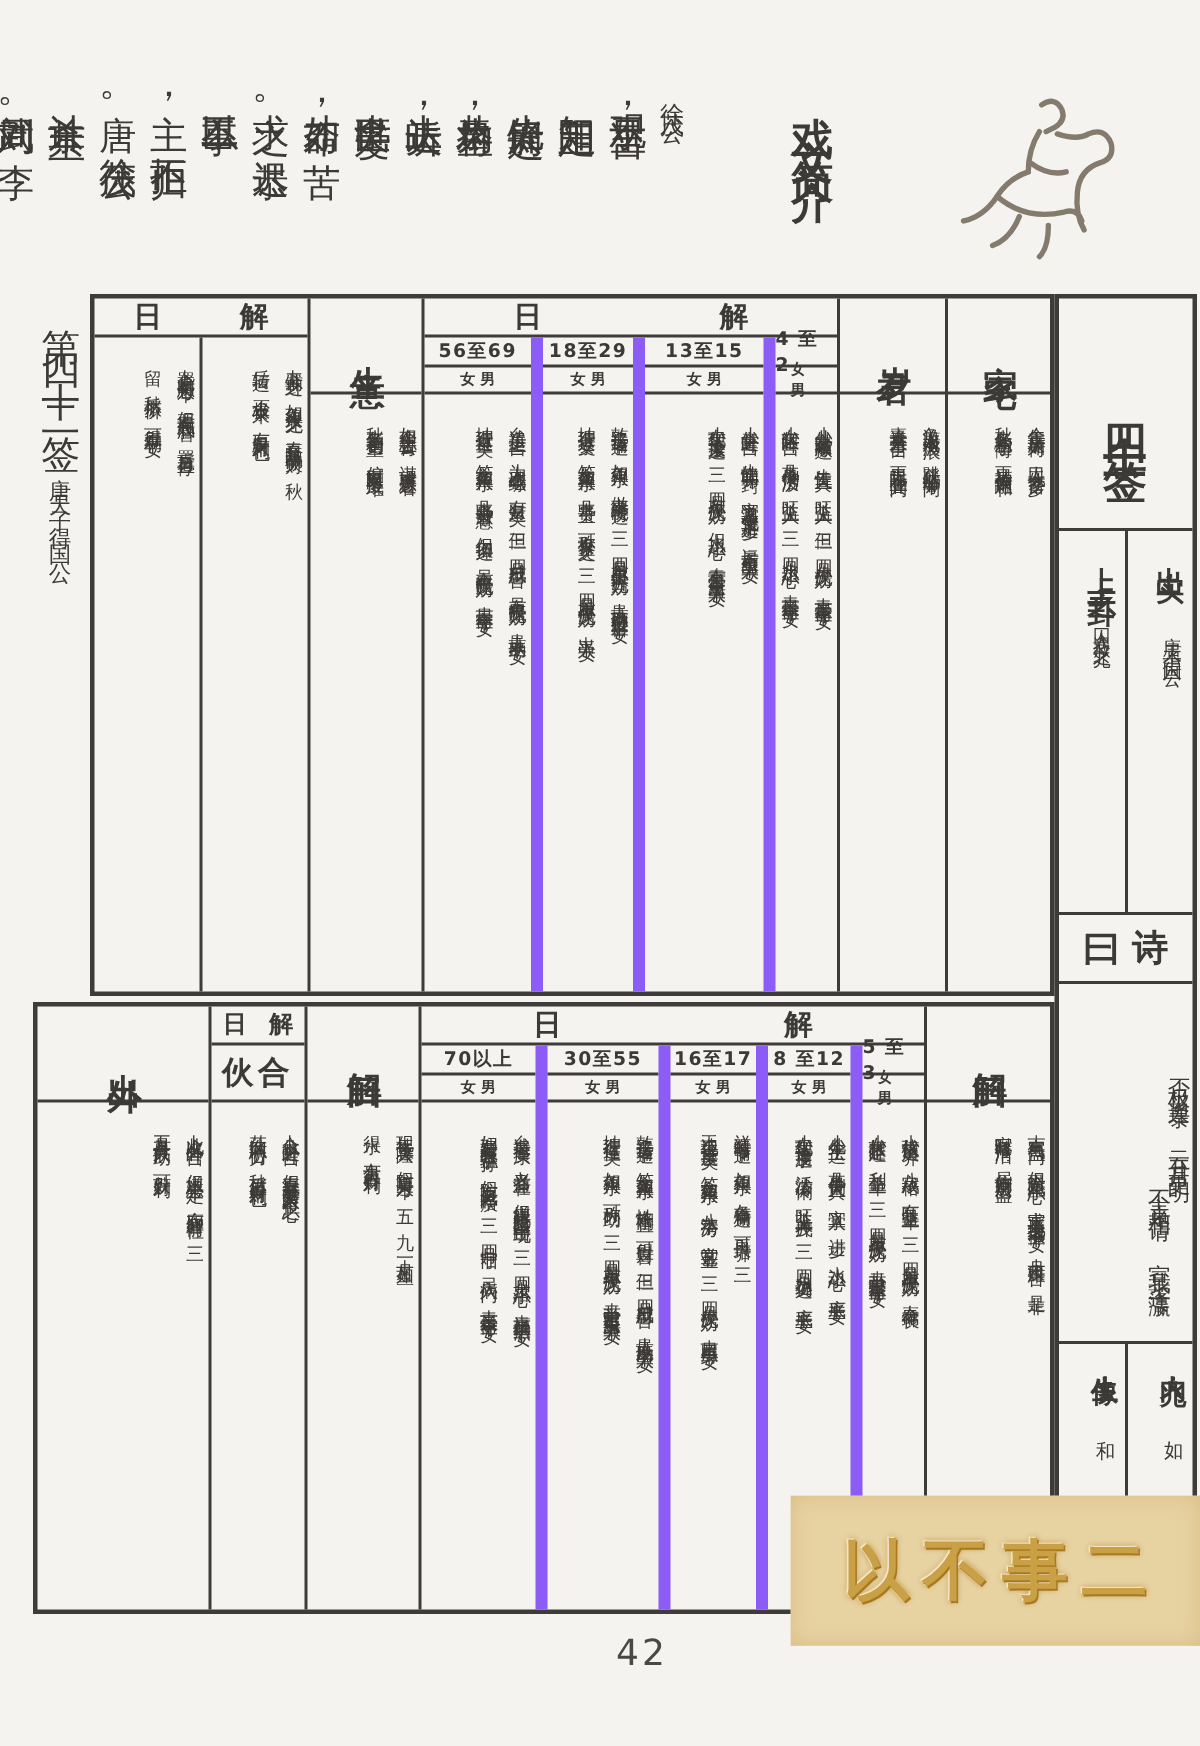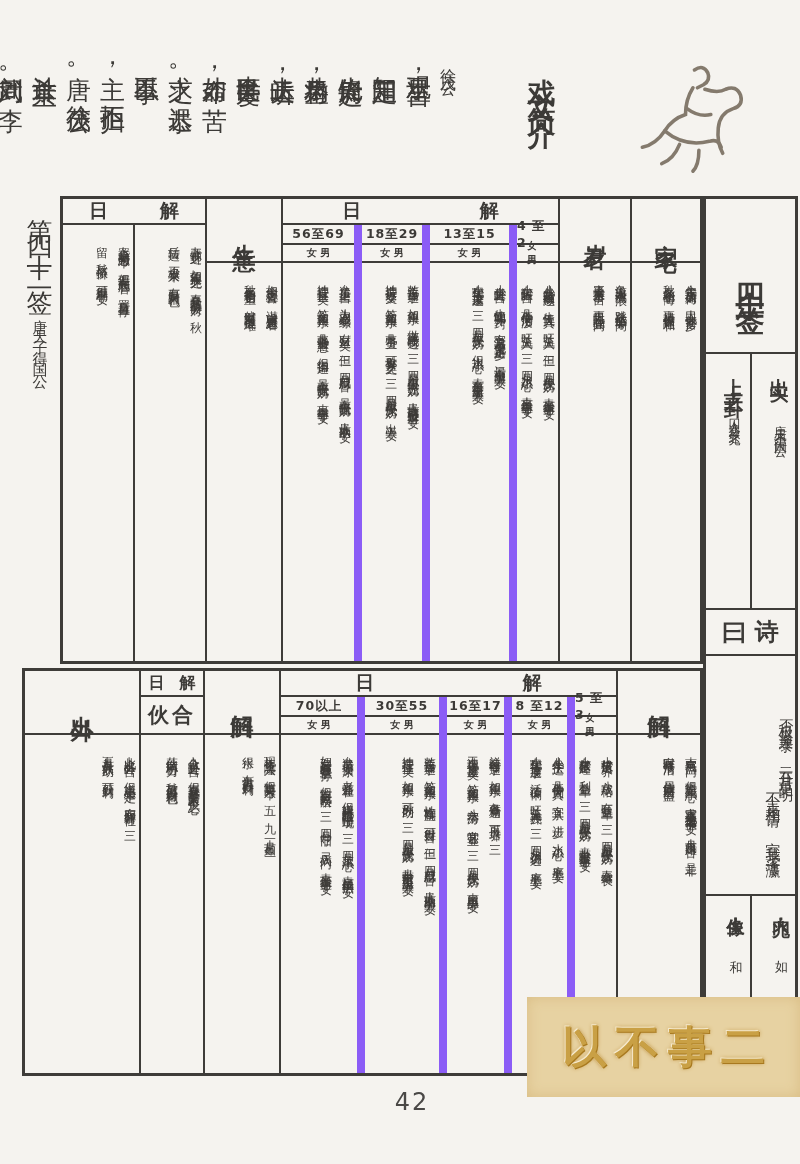--- a/index.html
+++ b/index.html
@@ -66,21 +66,21 @@
   .rp4 .pl{font-size:15px;letter-spacing:5px;}
   .rp4 .pl + .pl{margin-block-start:13px;}
   .rp4 .pl span + span{margin-inline-start:24px;}
   .rp5{flex:1;display:flex;}
   .rp5 > div{flex:1;writing-mode:vertical-rl;text-orientation:upright;padding:6px 2px;}
   .rp5 > div + div{border-left:2px solid #3e3c39;}
   .rp5 .lab{font-size:18px;font-weight:bold;letter-spacing:3px;}
   .rp5 .cnt{font-size:13px;margin-inline-start:2px;}
   
   #horse{position:absolute;left:612px;top:58px;}
-  #pagenum{position:absolute;left:384px;top:1088px;width:56px;text-align:center;
+  #pagenum{position:absolute;left:400px;top:1088px;width:56px;text-align:center;
            font-size:24px;color:#4a4846;letter-spacing:2px;}
   #wm{position:absolute;left:527px;top:997px;width:273px;height:100px;background:#e7d2a2;
       box-shadow:inset 0 0 14px #d9bd85;display:flex;align-items:center;justify-content:center;
       z-index:5;}
   #wm span{font-size:44px;font-weight:bold;letter-spacing:9px;color:#c9a045;
            text-shadow:1px 1px 0 #a8791f,-1px -1px 1px #f9efd6,0 0 4px #b8872e;
            padding-left:9px;}
 </style>
 </head>
 <body>

